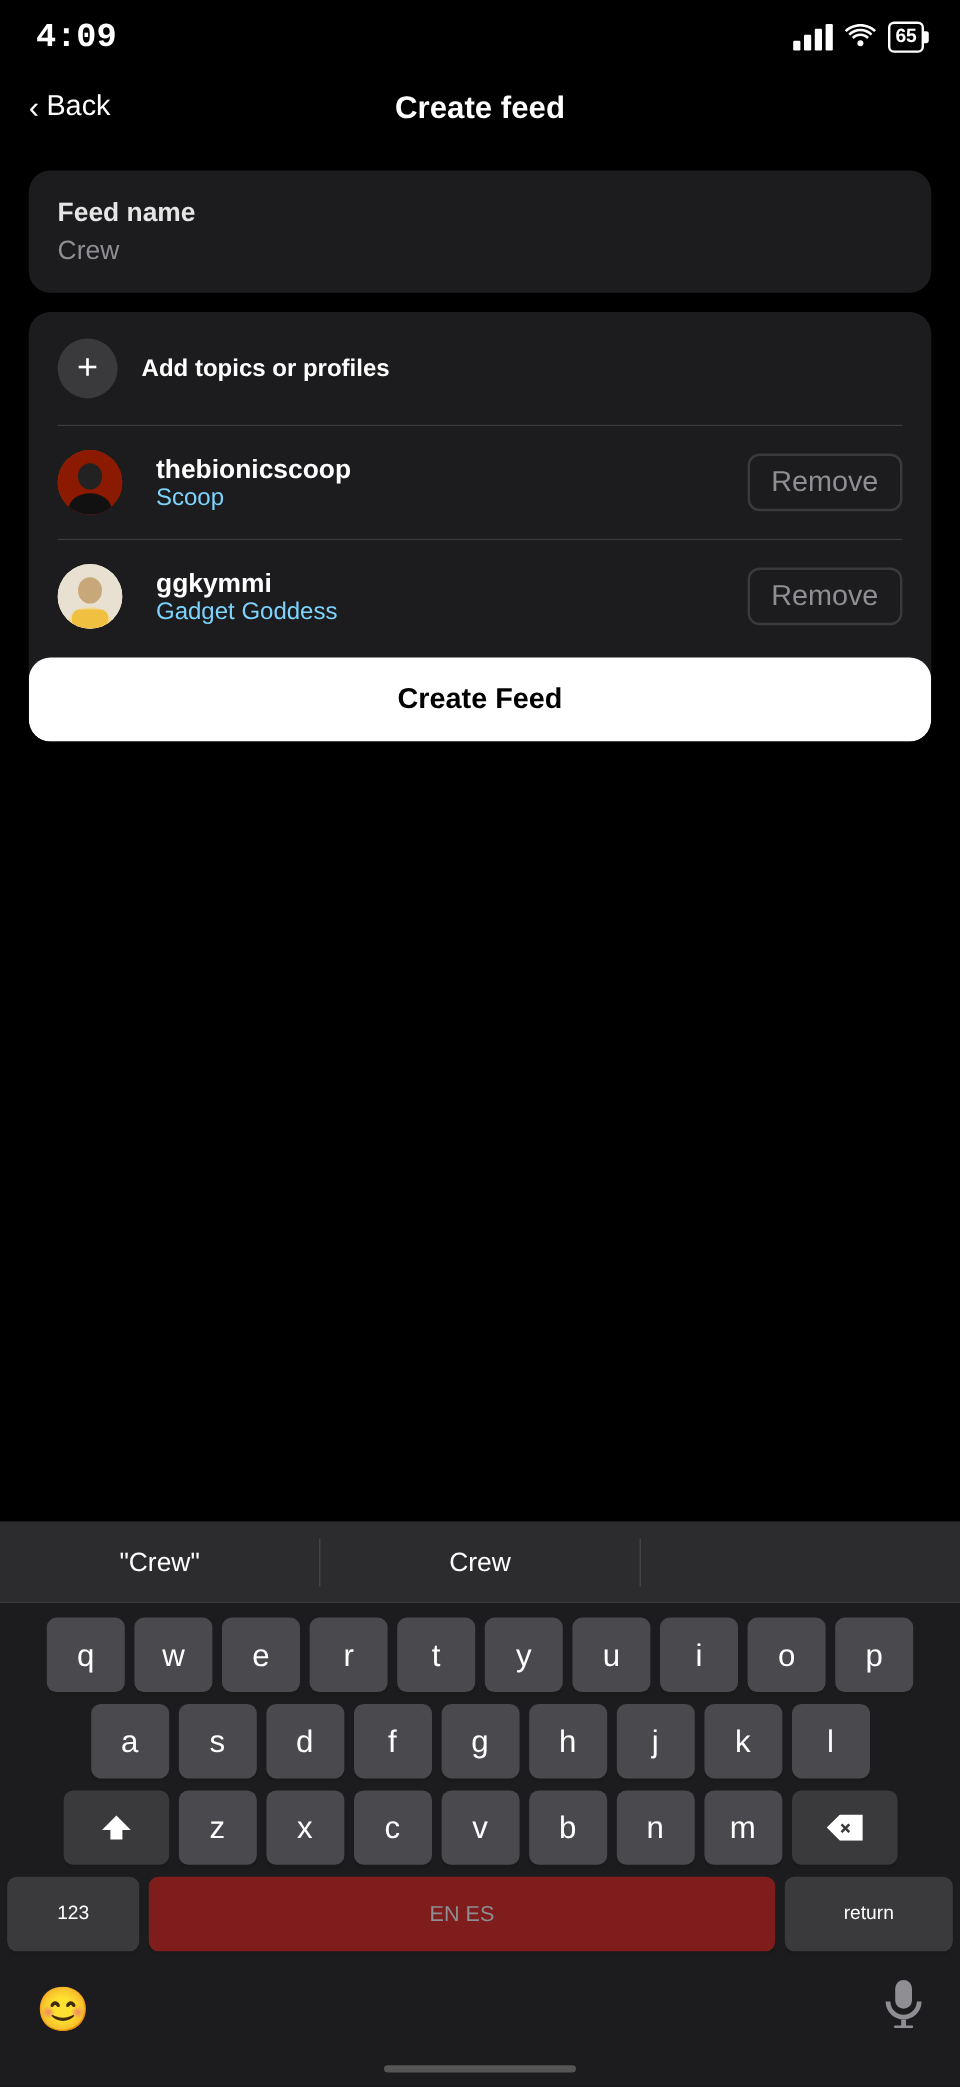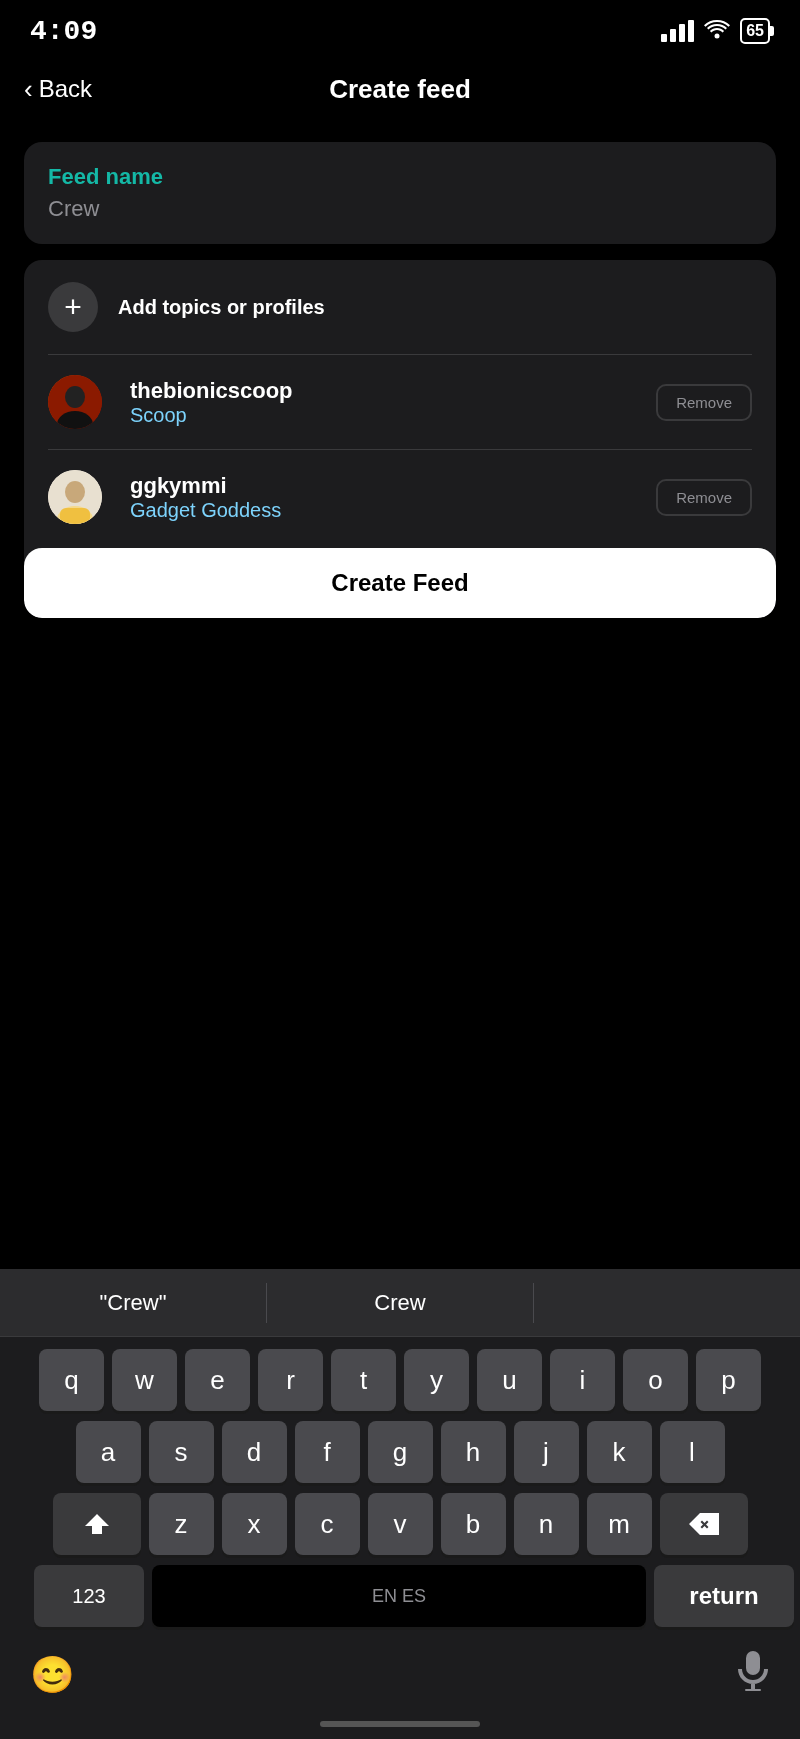--- a/index.html
+++ b/index.html
@@ -111,21 +111,21 @@
 
     
     .feed-name-card {
       background: #1c1c1e;
       border-radius: 18px;
       padding: 22px 24px;
     }
     .feed-name-label {
       font-size: 22px;
       font-weight: 700;
-      color: #14b8a6;
+      color: #e5e5e5;
       display: block;
       margin-bottom: 6px;
     }
     .feed-name-value {
       font-size: 22px;
       color: #8e8e93;
     }
 
     
     .topics-card {
@@ -185,21 +185,21 @@
     .profile-display-name {
       font-size: 20px;
       color: #7dd3fc;
       display: block;
     }
     .remove-button {
       background: transparent;
       border: 2px solid #3a3a3c;
       border-radius: 10px;
       color: #8e8e93;
-      font-size: 15px;
+      font-size: 24px;
       padding: 8px 18px;
       cursor: pointer;
     }
 
     
     .create-feed-button {
       background: #fff;
       border-radius: 18px;
       margin: 4px 0 0;
       height: 70px;
@@ -283,21 +283,21 @@
       width: 88px;
     }
     .key-backspace {
       width: 88px;
     }
     .key-123 {
       width: 110px;
     }
     .key-space {
       flex: 1;
-      background: #000000;
+      background: #7f1d1d;
       font-size: 18px;
       color: #8e8e93;
       text-align: right;
     }
     .key-return {
       width: 140px;
     }
 
     
     .keyboard-bottom-bar {
@@ -504,27 +504,27 @@
       <div class="key key-letter">n</div>
       <div class="key key-letter">m</div>
       <div class="key key-special key-backspace">
         <svg width="30" height="22" viewBox="0 0 30 22" fill="white">
           <path d="M11 0L0 11l11 11h19V0H11zm7 15.5L15.5 13 13 15.5 11.5 14l2.5-2.5L11.5 9 13 7.5l2.5 2.5L18 7.5 19.5 9 17 11.5l2.5 2.5L18 15.5z"></path>
         </svg>
       </div>
     </div>
 
     <div class="key-row">
-      <div class="key key-special key-123" style="font-size:20px;margin-left:28px;">
+      <div class="key key-special key-123" style="font-size:16px;">
         <span>123</span>
       </div>
       <div class="key key-space">
         <span style="font-size:18px; color:#8e8e93;">EN ES</span>
       </div>
-      <div class="key key-special key-return" style="font-size:24px;font-weight:bold;">
+      <div class="key key-special key-return" style="font-size:16px;">
         <span>return</span>
       </div>
     </div>
 
   </div>
 
   <div class="keyboard-bottom-bar">
     <span class="emoji-icon">😊</span>
     <span class="mic-icon">
       <svg width="34" height="40" viewBox="0 0 34 40" fill="#8e8e93">

